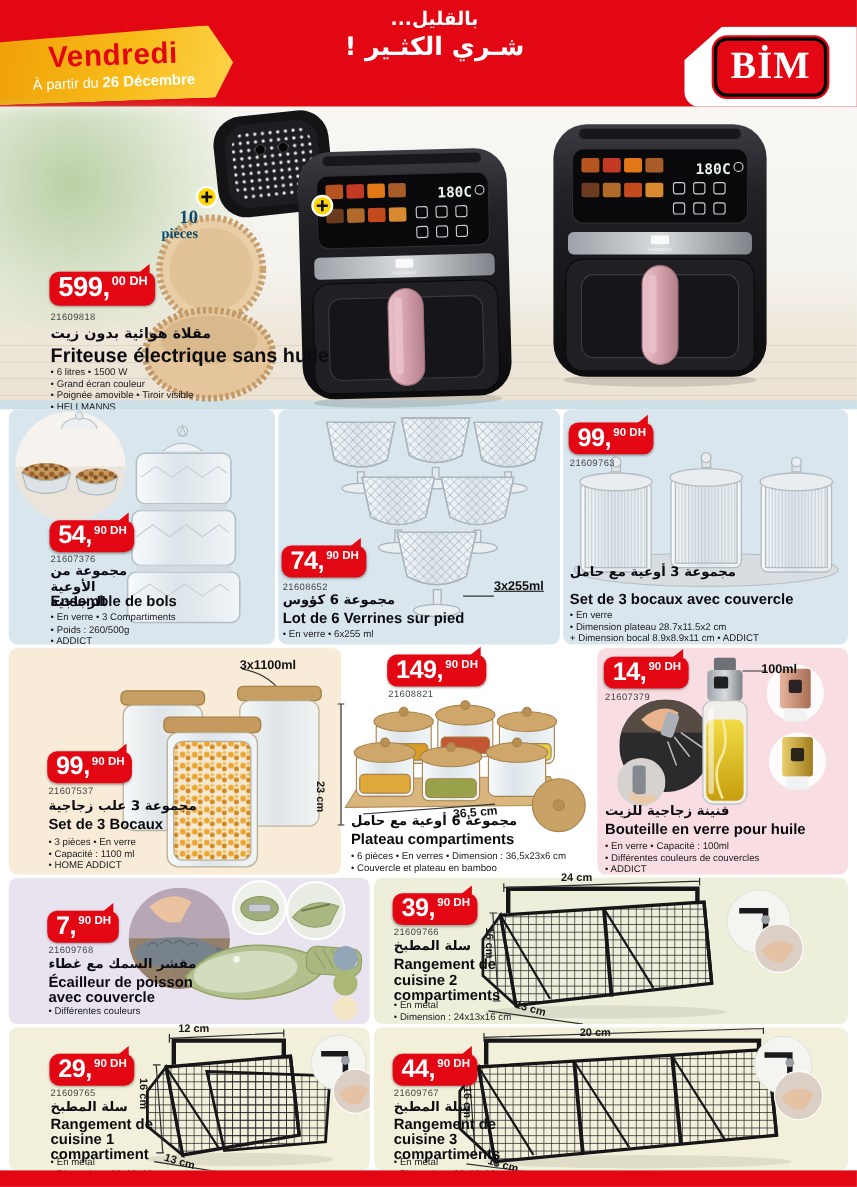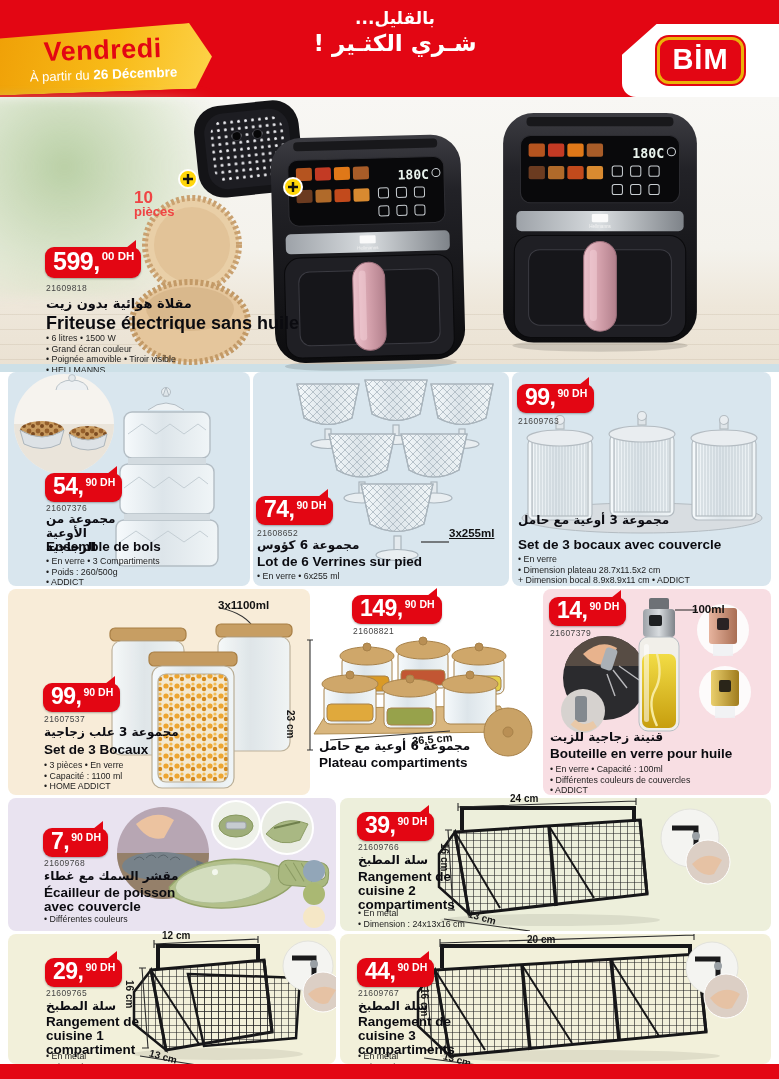--- a/index.html
+++ b/index.html
@@ -15,22 +15,22 @@
   .ribbon .day{color:#e30613;font-weight:800;font-size:27px;line-height:1;letter-spacing:.5px;}
   .ribbon .datel{color:#fff;font-size:13px;margin-top:3px;}
   .ribbon .datel b{font-size:13.5px;}
   .slogan{left:250px;top:8px;width:290px;text-align:center;color:#fff;direction:rtl;
     font-family:"DejaVu Sans",sans-serif;}
   .slogan .l1{font-size:17px;font-weight:bold;}
   .slogan .l2{font-size:23px;font-weight:bold;margin-top:2px;}
   .logobox{left:622px;top:24px;width:157px;height:73px;background:#fff;
     clip-path:polygon(22% 0,100% 0,100% 100%,0 100%,0 42%);border-radius:0 0 0 14px;
     display:flex;align-items:center;justify-content:center;}
-  .bim{background:#e30613;color:#fff;font-weight:800;font-size:29px;letter-spacing:1px;
-    padding:3px 12px 5px;border:3px solid #eab308;box-shadow:0 0 0 2px #e30613;border-radius:12px;}
+  .bim{background:#e30613;color:#fff;font-weight:800;font-size:35px;letter-spacing:1px;
+    padding:3px 12px 5px;border:3px solid #000000;box-shadow:0 0 0 2px #e30613;border-radius:12px;font-family:Liberation Serif, serif;}
   .tail{left:362px;top:97px;width:0;height:0;border-left:17px solid transparent;
     border-right:17px solid transparent;border-top:15px solid #e30613;}
   
   .hero{left:0;top:97px;width:779px;height:275px;
     background:linear-gradient(180deg,#f8f7f4 0%,#f4f2ec 55%,#eee7da 76%,#eae1d2 100%);}
   .plant{left:-30px;top:97px;width:270px;height:200px;
     background:radial-gradient(circle at 35% 35%,rgba(165,195,140,.75),rgba(200,220,180,.35) 55%,rgba(255,255,255,0) 75%);
     filter:blur(6px);}
   .planks{left:0;top:300px;width:779px;height:65px;
     background:repeating-linear-gradient(180deg,rgba(0,0,0,0) 0 14px,rgba(150,130,100,.14) 14px 15px);}
@@ -45,21 +45,21 @@
   .price.big .pi{font-size:25px;}
   .price.big .ps{font-size:11.5px;}
   .sku{font-size:8.5px;color:#454545;letter-spacing:.4px;}
   .ar{font-weight:bold;color:#0c0c12;font-size:12px;direction:rtl;text-align:left;
       font-family:"DejaVu Sans",sans-serif;line-height:1.15;}
   .fr{font-weight:bold;color:#0b0b10;font-size:13.5px;line-height:1.05;}
   .bullets div{font-size:8.8px;color:#1c1c1c;line-height:1.2;white-space:nowrap;}
   .bullets .bold{font-weight:normal;}
   .note{font-size:11.5px;font-weight:bold;color:#111;white-space:nowrap;}
   .dim{font-size:10px;font-weight:bold;color:#161616;white-space:nowrap;}
-  .pieces{color:#ef4444;font-weight:800;text-align:left;line-height:.95;}
+  .pieces{color:#0c4a6e;font-weight:800;text-align:right;line-height:.95;font-family:Liberation Serif, serif;}
   .pieces .n{font-size:17px;}
   .pieces .w{font-size:13px;}
   
   .card{border-radius:8px;}
   .c-blue{background:#d9e6ee;}
   .c-cream{background:#f8ecd8;}
   .c-pink{background:#f8dee3;}
   .c-lav{background:#e9e3f0;}
   .c-grn{background:#edefdb;}
   .c-crm2{background:#f2f0da;}
@@ -441,20 +441,24 @@
   </svg>
   <div class="abs dim" style="left:296px;top:710px;transform:rotate(90deg);transform-origin:left top">23 cm</div>
   <div class="abs dim" style="left:412px;top:733px;transform:rotate(-5deg);font-size:11px">36,5 cm</div>
   <div class="abs price" style="left:352px;top:595px">
     <span class="pi">149,</span>
     <span class="ps"><span>90</span> <span>DH</span></span>
   </div>
   <div class="abs sku" style="left:353px;top:626px">21608821</div>
   <div class="abs ar" style="left:319px;top:740px">مجموعة 6 أوعية مع حامل</div>
   <div class="abs fr" style="left:319px;top:756px">Plateau compartiments</div>
+  <div class="abs bullets" style="left:319px;top:773px">
+    <div>• 6 pièces • En verres • Dimension : 36,5x23x6 cm</div>
+    <div>• Couvercle et plateau en bamboo</div>
+  </div>
 
   <svg class="abs" style="left:543px;top:596px" width="228" height="145">
     <defs>
       <clipPath id="clipPh">
           <circle cx="62" cy="82" r="42"></circle>
         </clipPath>
       <clipPath id="clipPh2">
           <circle cx="40" cy="115" r="22"></circle>
         </clipPath>
     </defs>

